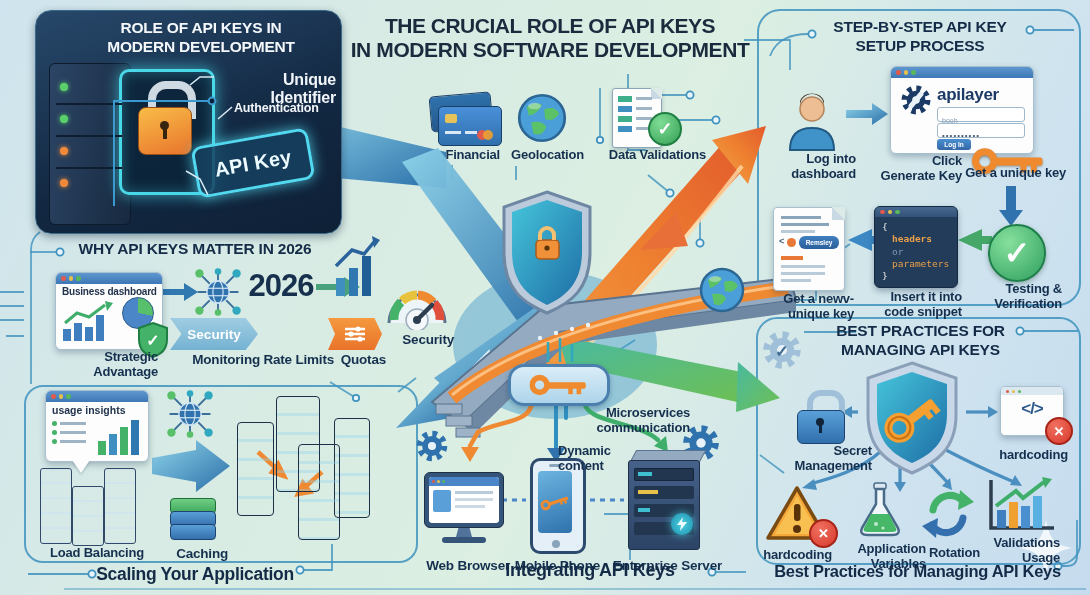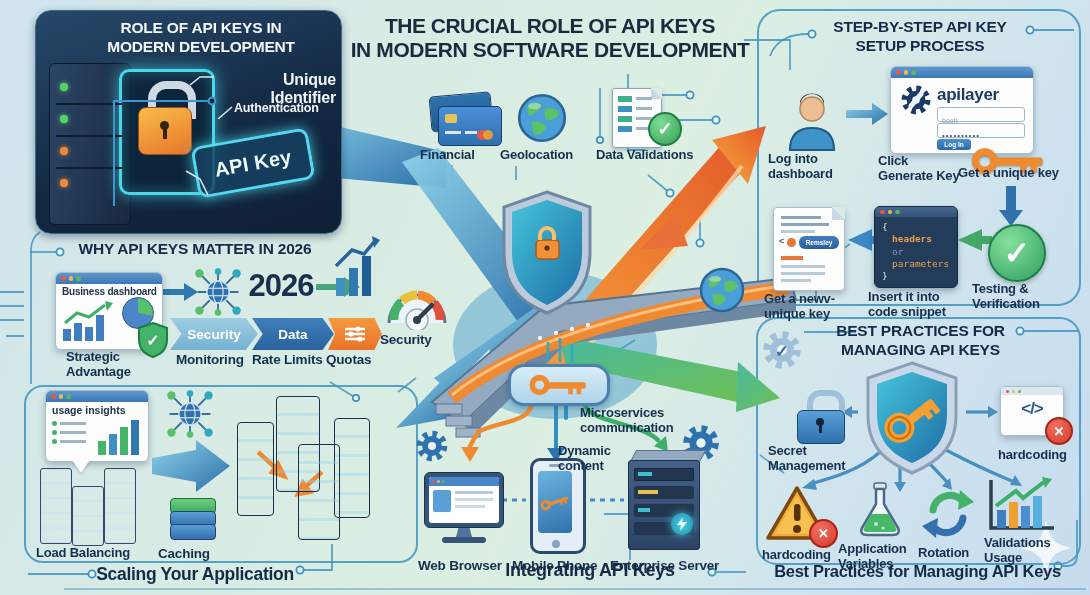--- a/index.html
+++ b/index.html
@@ -2,21 +2,21 @@
 <html><head>
 <meta charset="utf-8">
 <style>
   html,body{margin:0;padding:0}
   #stage{position:relative;width:1090px;height:595px;overflow:hidden;
          font-family:"Liberation Sans",sans-serif;
          background:linear-gradient(115deg,#cfe4ee 0%,#d8ebe4 30%,#dcefe2 55%,#cfe3ef 80%,#c6dcee 100%)}
   svg{display:block}
   .abs{position:absolute}
   .lbl{position:absolute;font-weight:700;font-size:13px;line-height:1.12;color:#15304e;
-       text-align:left;white-space:pre-line;letter-spacing:-.2px;z-index:3}
+       text-align:right;white-space:pre-line;letter-spacing:-.2px;z-index:3}
   .h2{position:absolute;font-weight:800;font-size:15px;line-height:1.2;color:#142b47;
       text-align:center;white-space:pre-line;letter-spacing:-.2px;z-index:3}
   .big{position:absolute;font-weight:800;font-size:17.5px;color:#142b47;text-align:center;
        letter-spacing:-.3px;z-index:3}
   .win{position:absolute;background:#fdfdfd;border:1px solid #a8bfce;border-radius:6px;
        box-shadow:0 3px 6px rgba(20,45,75,.28);z-index:2}
   .tbar{height:11px;background:linear-gradient(#5e97cf,#3d77b5);border-radius:5px 5px 0 0;
         display:flex;align-items:center;gap:3px;padding:0 5px}
   .tbar.dark{background:linear-gradient(#47688f,#33527a)}
   .dot{width:4.5px;height:4.5px;border-radius:50%}
@@ -433,23 +433,20 @@
 Advantage</div>
 
 <svg class="abs" style="left:192px;top:266px;z-index:2" width="52" height="52" viewBox="0 0 56 56">
       <use href="#netglobe"></use>
     </svg>
 <div class="abs" style="left:244px;top:268px;width:74px;font-weight:800;font-size:31px;color:#16304e;letter-spacing:-1px;z-index:3;text-align:center">2026</div>
 
 <div class="chev" style="left:170px;top:318px;width:88px;background:linear-gradient(#9fcde2,#74b2d2)">
   <span>Security</span>
     </div>
-<div class="chev" style="left:252px;top:318px;width:82px;background:linear-gradient(#3f80bd,#2a629c)">
-  <span>Data</span>
-    </div>
 <div class="chev" style="left:328px;top:318px;width:54px;background:linear-gradient(#f5993f,#e9732a)">
   <svg width="24" height="18" viewBox="0 0 24 18">
     <line x1="2" y1="4" x2="22" y2="4" stroke="#fff" stroke-width="2.4"></line>
         <circle cx="15" cy="4" r="2.6" fill="#fff"></circle>
     <line x1="2" y1="9" x2="22" y2="9" stroke="#fff" stroke-width="2.4"></line>
         <circle cx="8" cy="9" r="2.6" fill="#fff"></circle>
     <line x1="2" y1="14" x2="22" y2="14" stroke="#fff" stroke-width="2.4"></line>
         <circle cx="17" cy="14" r="2.6" fill="#fff"></circle>
   </svg>
     </div>

